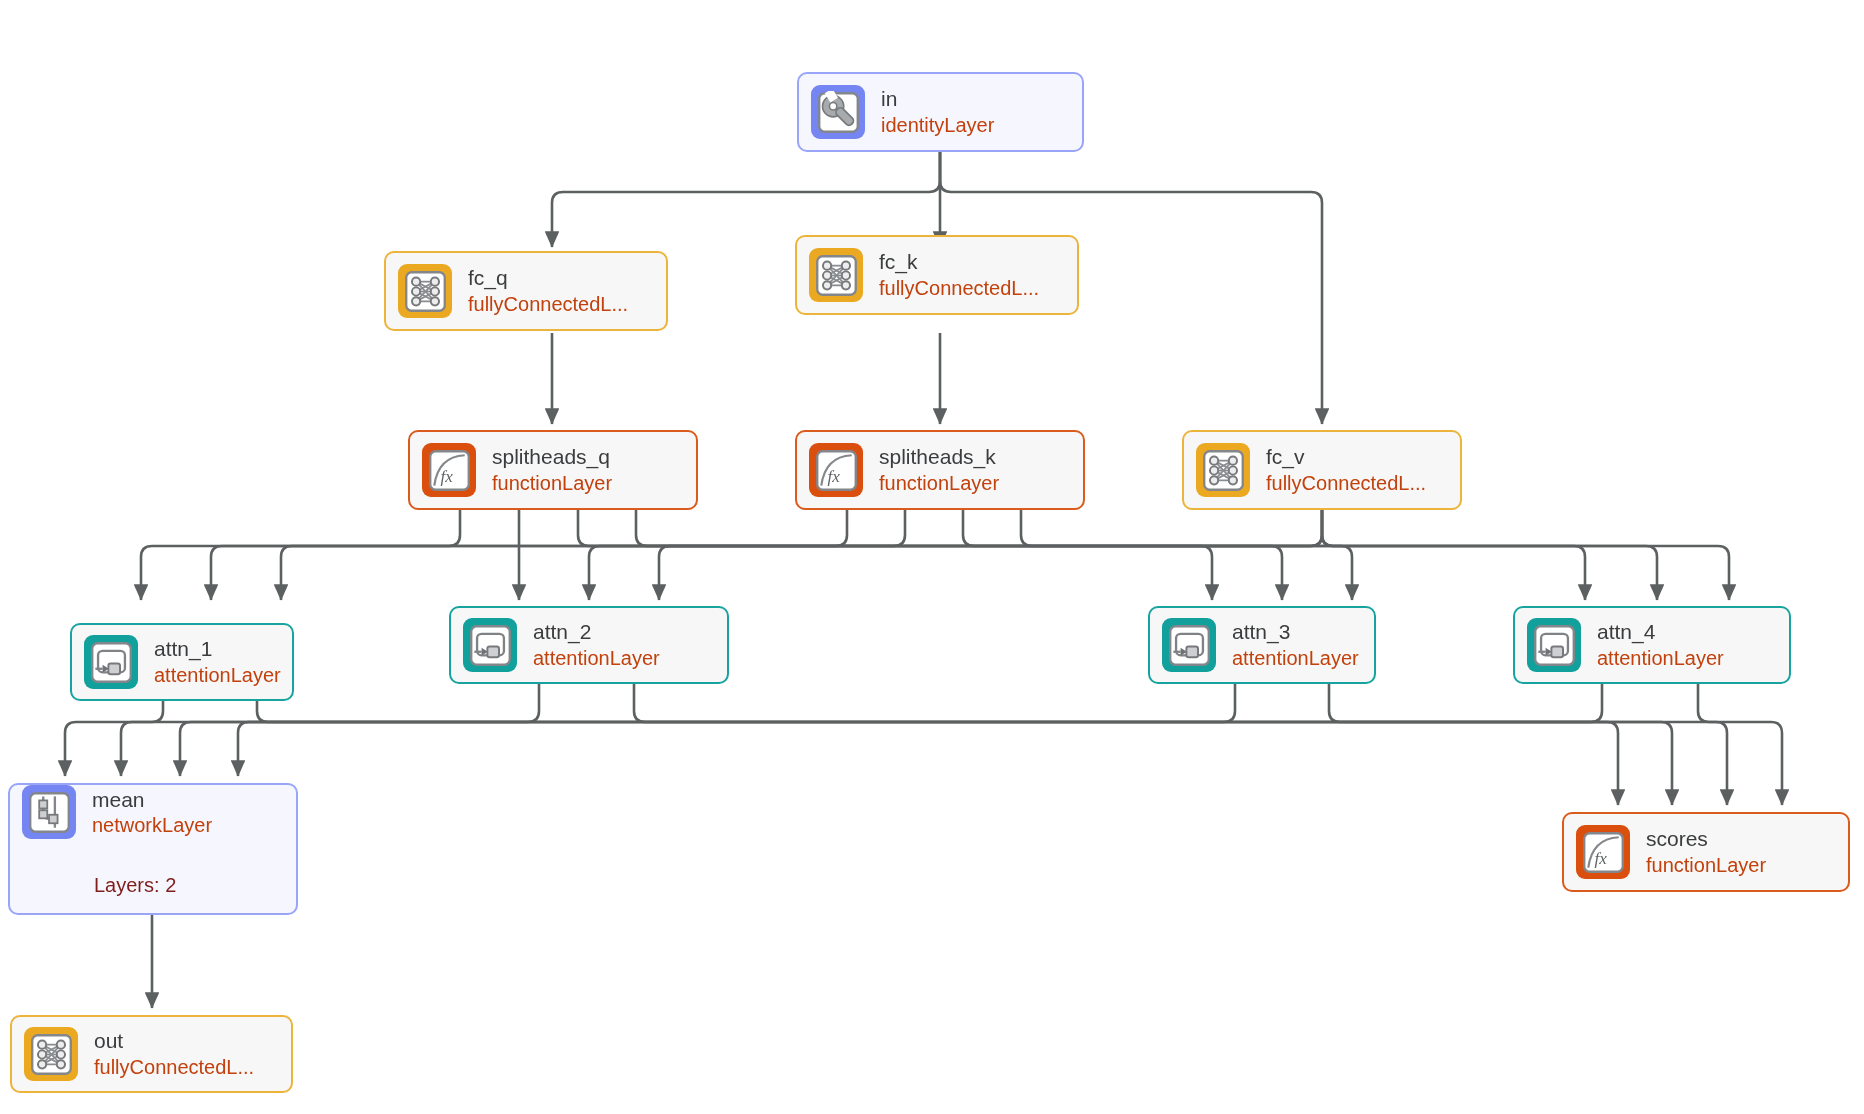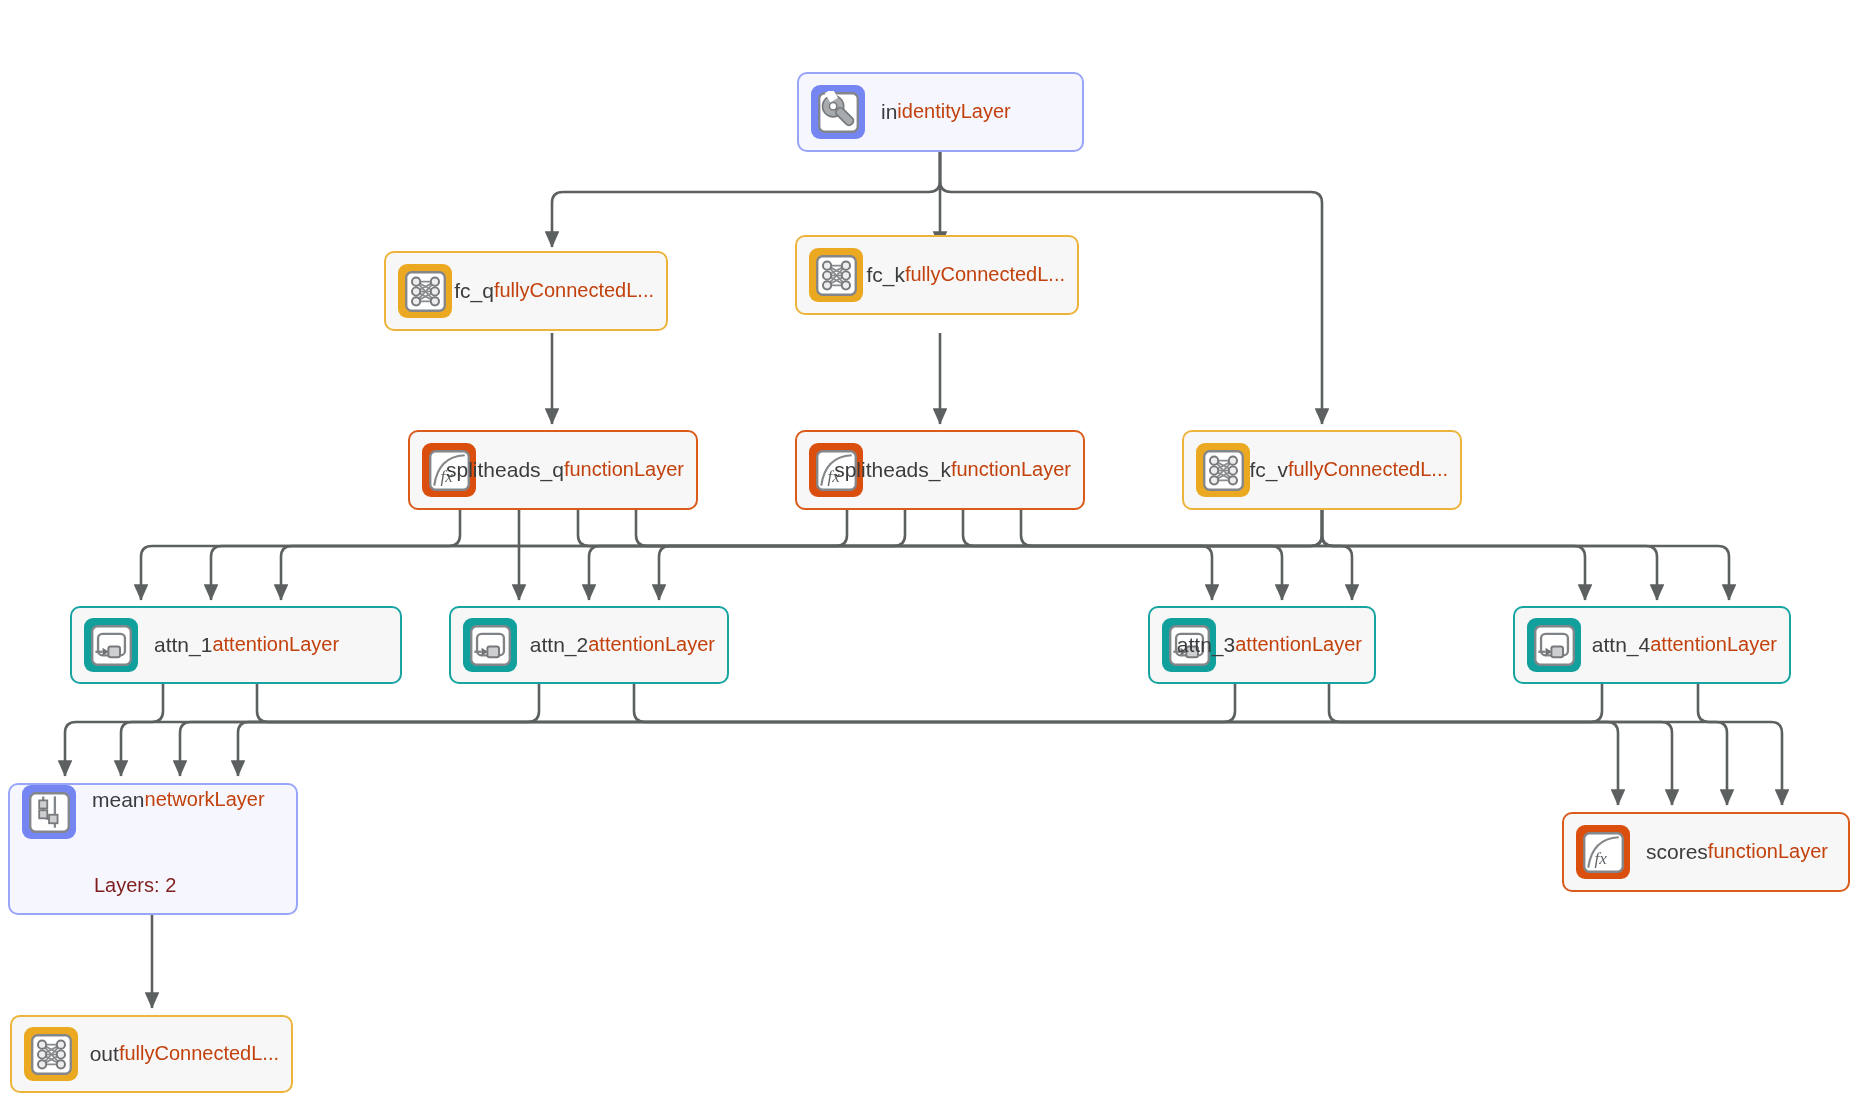--- a/index.html
+++ b/index.html
@@ -5,21 +5,21 @@
   html,body{margin:0;padding:0;background:#FFFFFF;width:1864px;height:1114px;overflow:hidden;
             font-family:"Liberation Sans",sans-serif;}
   #canvas{position:relative;width:1864px;height:1114px;background:#FFFFFF;}
   #edges{position:absolute;left:0;top:0;z-index:1;}
   .node{position:absolute;z-index:2;display:flex;align-items:center;gap:16px;
         background:#F7F7F7;border:2px solid #999;border-radius:10px;
         padding:0 12px;box-sizing:border-box;cursor:default;}
   .nicon{flex:0 0 auto;width:54px;height:54px;border-radius:9px;
          display:flex;align-items:center;justify-content:center;}
   .nicon svg{width:43px;height:43px;display:block;}
-  .ntext{display:flex;flex-direction:row;justify-content:flex-end;min-width:0;}
+  .ntext{display:flex;flex-direction:column;justify-content:flex-start;min-width:0;}
   .ntitle{font-size:21px;color:#3A3C3E;line-height:1.25;white-space:nowrap;}
   .nsub{font-size:20px;color:#c2410c;line-height:1.25;white-space:nowrap;}
   .c-blue{border-color:#98A5F8;background:#F6F7FE;}
   .c-blue .nicon{background:#7586F2;}
   .c-yellow{border-color:#EDB43B;}
   .c-yellow .nicon{background:#EBA922;}
   .c-orange{border-color:#DA5B1C;}
   .c-orange .nicon{background:#DA4F0D;}
   .c-teal{border-color:#17A4A1;}
   .c-teal .nicon{background:#12A09D;}
@@ -186,21 +186,21 @@
         <svg viewBox="0 0 48 48">
           <use href="#sym-fc"></use>
         </svg>
       </span>
     <span class="ntext">
         <span class="ntitle">fc_v</span>
         <span class="nsub">fullyConnectedL...</span>
       </span>
   </div>
 
-  <div class="node c-teal" style="left:70px;top:606px;width:332px;height:78px">
+  <div class="node c-teal" style="left:70px;top:623px;width:224px;height:78px">
     <span class="nicon">
         <svg viewBox="0 0 48 48">
           <use href="#sym-attn"></use>
         </svg>
       </span>
     <span class="ntext">
         <span class="ntitle">attn_1</span>
         <span class="nsub">attentionLayer</span>
       </span>
   </div>

